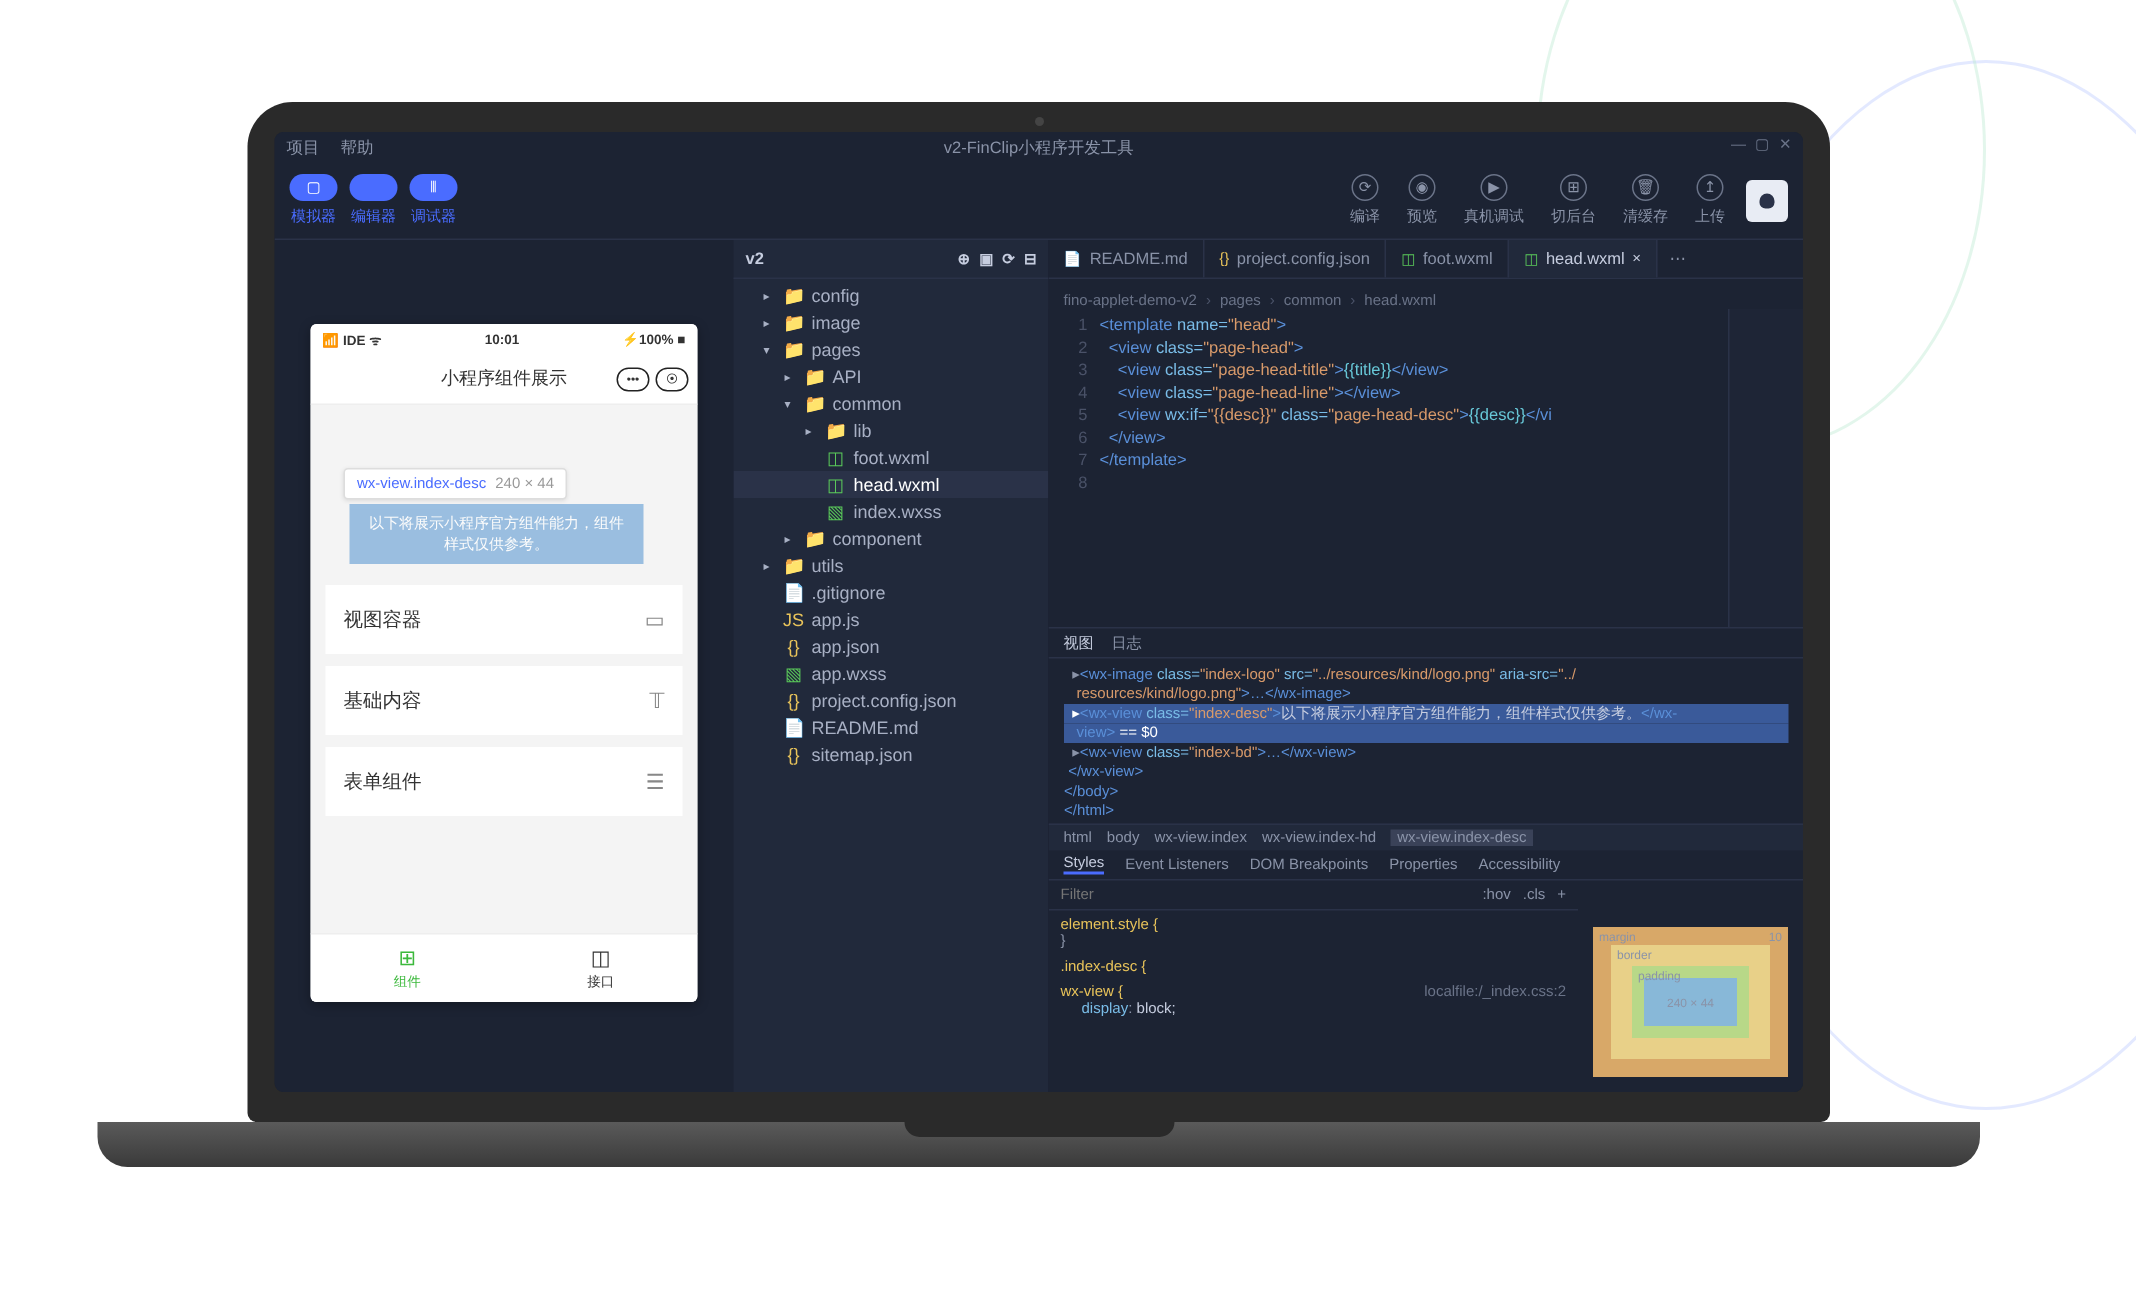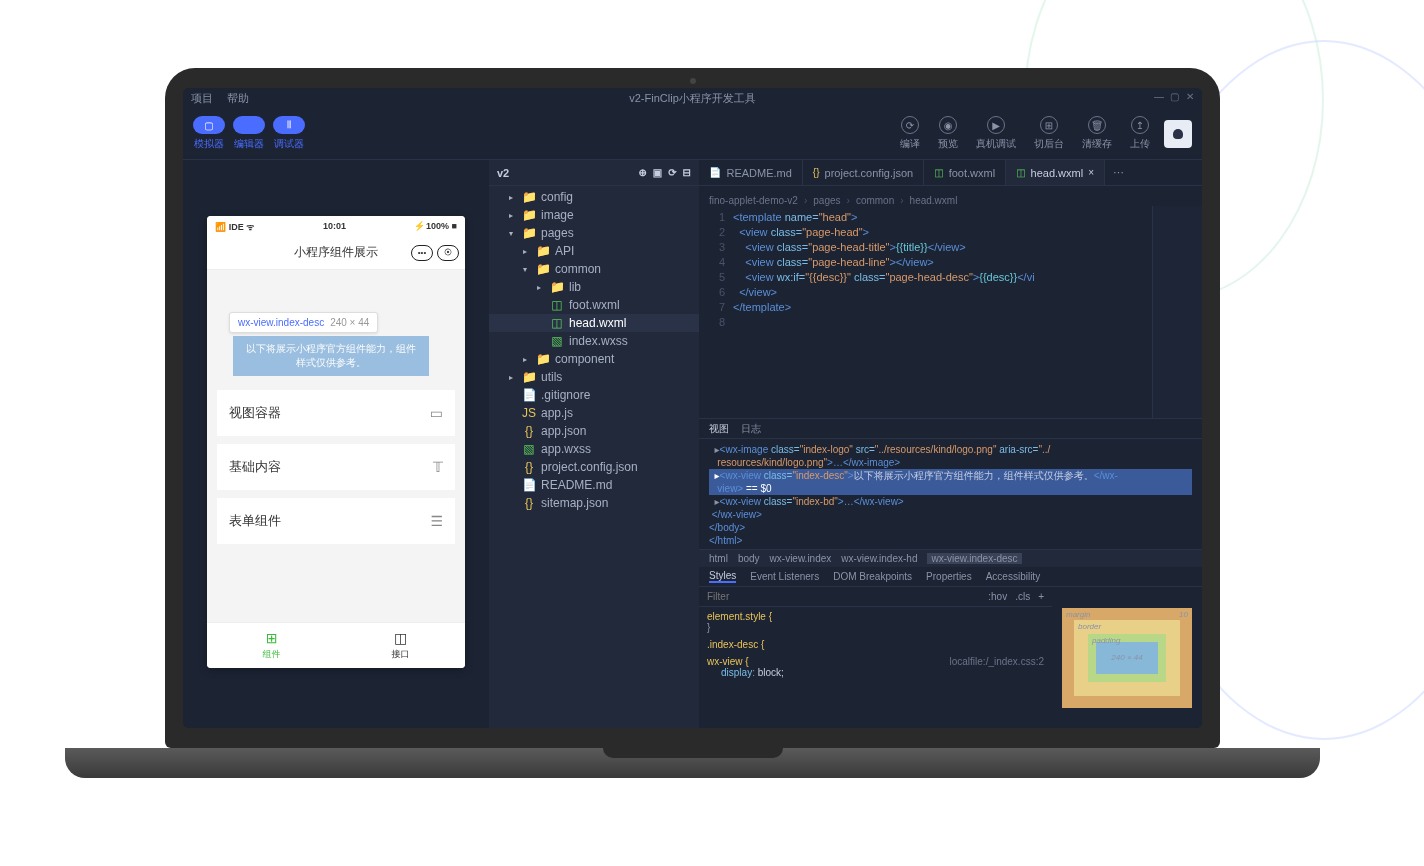--- a/index.html
+++ b/index.html
@@ -122,21 +122,21 @@
 .dt-filter { height: 20px; display: flex; align-items: center; padding: 0 8px; border-bottom: 1px solid #2a3248; gap: 8px; }
 .dt-filter input { flex: 1; background: transparent; border: none; color: #8a93a8; font-size: 10px; outline: none; }
 .dt-filter .hov { color: #8a93a8; }
 .dt-rules { flex: 1; padding: 4px 8px; font-family: Consolas, monospace; overflow: auto; }
 .dt-rules .rule { margin-bottom: 6px; }
 .dt-rules .sel { color: #e8c35a; }
 .dt-rules .prop { padding-left: 14px; }
 .dt-rules .pk { color: #7abde8; }
 .dt-rules .pv { color: #c6cddf; }
 .dt-rules .src { float: right; color: #6a7388; }
-.dt-box { width: 150px; padding: 10px; display: flex; align-items: center; justify-content: center; font-style: italic; }
+.dt-box { width: 150px; padding: 10px; display: flex; align-items: flex-end; justify-content: center; }
 .box-model { width: 130px; height: 100px; background: #d8a868; position: relative; font-size: 8px; text-align: center; padding: 12px; }
 .box-model .lbl { position: absolute; left: 4px; top: 2px; }
 .box-border { width: 100%; height: 100%; background: #e8d088; padding: 14px; position: relative; }
 .box-padding { width: 100%; height: 100%; background: #b8d888; padding: 8px; position: relative; }
 .box-content { width: 100%; height: 100%; background: #88b8d8; display: flex; align-items: center; justify-content: center; }
 </style>
 </head>
 <body>
 
 <div class="bg-curve-1" data-name="bg-curve" data-interactable="false"></div>

